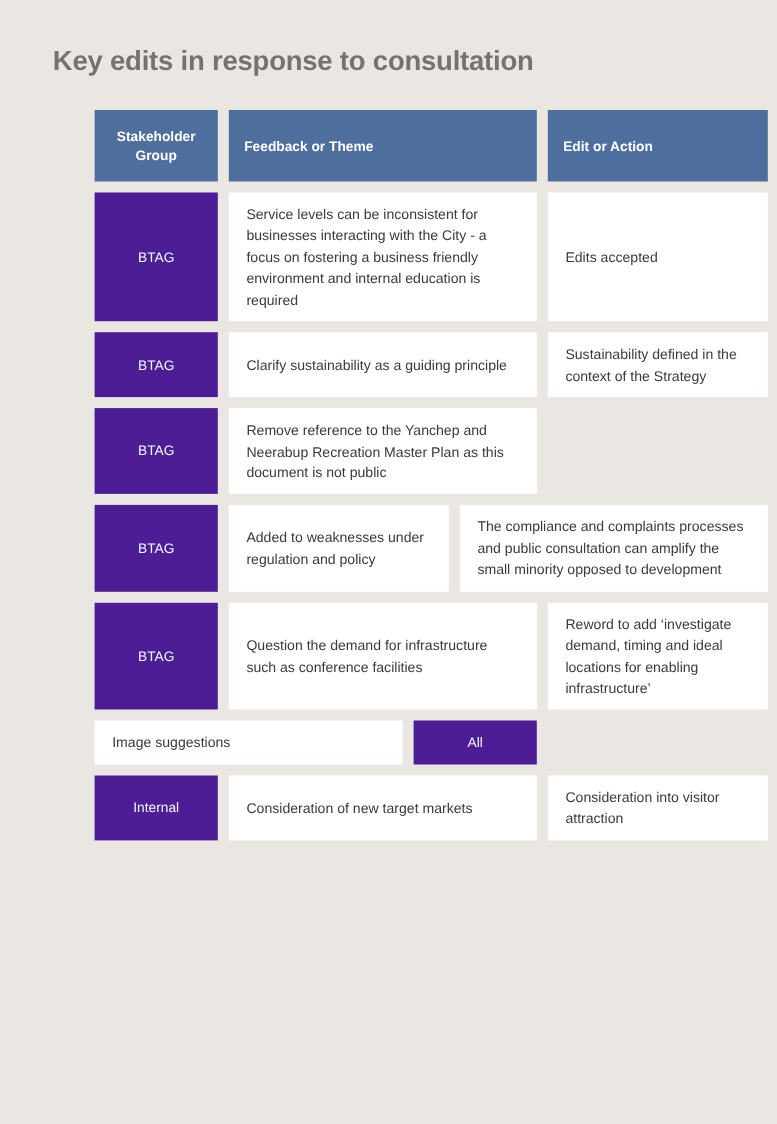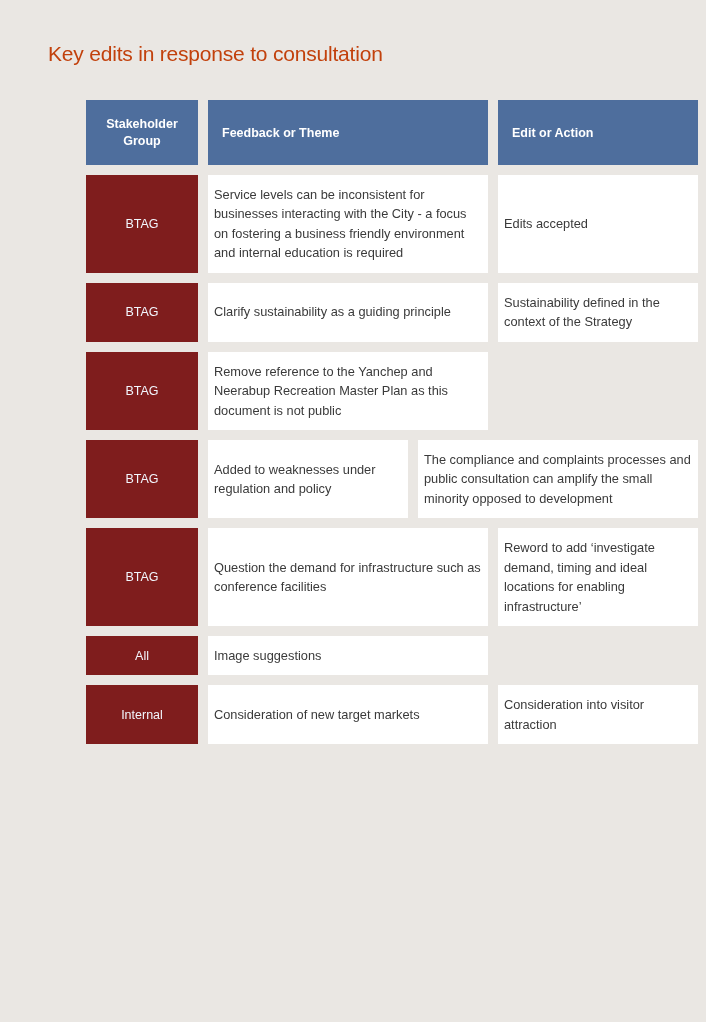--- a/index.html
+++ b/index.html
@@ -16,23 +16,23 @@
   .page {
     position: relative;
     width: 706px;
     height: 1022px;
     box-sizing: border-box;
   }
   .title {
     position: absolute;
     left: 48px;
     top: 42px;
-    font-size: 21px;
-    font-weight: normal;
-    color: #c2410c;
+    font-size: 25px;
+    font-weight: bold;
+    color: #737373;
     letter-spacing: -0.2px;
     white-space: nowrap;
   }
   .table {
     position: absolute;
     left: 48px;
     top: 100px;
     width: 696px;
     display: flex;
     flex-direction: column;
@@ -68,34 +68,34 @@
     line-height: 1.35;
   }
   .header-row .col-2,
   .header-row .col-3 {
     justify-content: flex-end;
     text-align: left;
   }
 
   
   .body-row .col-1 {
-    background: #7f1d1d;
+    background: #4c1d95;
     color: #f2f6fd;
     font-size: 12.5px;
     justify-content: center;
     text-align: center;
     padding: 8px;
   }
   .body-row .col-2,
   .body-row .col-3 {
     background: #ffffff;
     color: #3a3a3a;
     font-size: 12.8px;
     line-height: 1.52;
-    padding: 10px 6px;
+    padding: 10px 16px;
     justify-content: flex-start;
     text-align: left;
   }
   .cell-text {
     display: block;
     width: 100%;
   }
 </style>
 </head>
 <body>
@@ -169,25 +169,25 @@
       </div>
       <div class="cell col-2">
         <span class="cell-text">Question the demand for infrastructure such as conference facilities</span>
       </div>
       <div class="cell col-3">
         <span class="cell-text">Reword to add ‘investigate demand, timing and ideal locations for enabling infrastructure’</span>
       </div>
     </div>
 
     <div class="row body-row">
+      <div class="cell col-2">
+        <span class="cell-text">Image suggestions</span>
+      </div>
       <div class="cell col-1">
         <span class="cell-text">All</span>
-      </div>
-      <div class="cell col-2">
-        <span class="cell-text">Image suggestions</span>
       </div>
     </div>
 
     <div class="row body-row">
       <div class="cell col-1">
         <span class="cell-text">Internal</span>
       </div>
       <div class="cell col-2">
         <span class="cell-text">Consideration of new target markets</span>
       </div>

